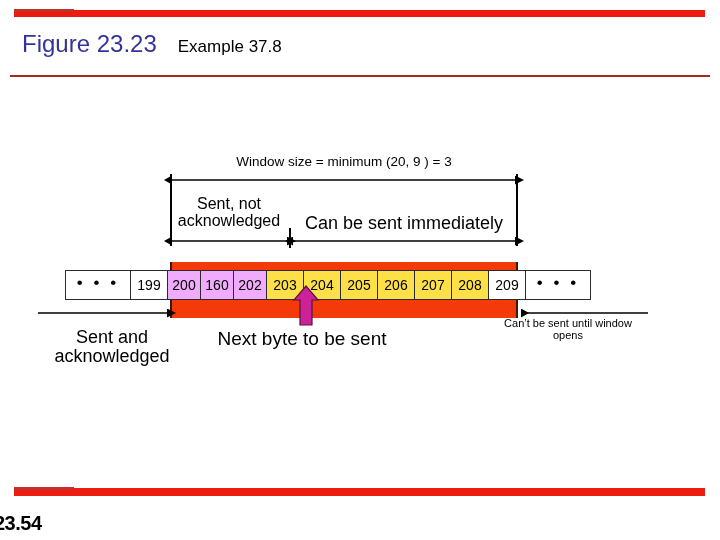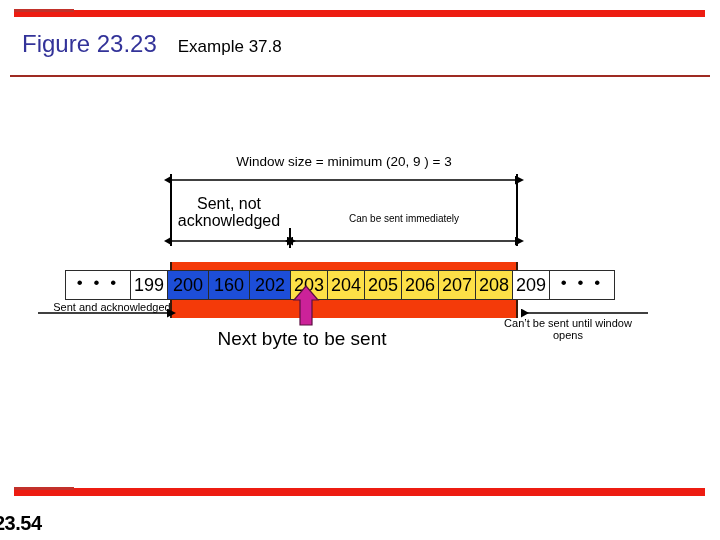--- a/index.html
+++ b/index.html
@@ -96,25 +96,25 @@
     left: 344px; top: 155px;
     font-size: 13.5px;
   }
   .lbl-sent-not-ack {
     left: 229px; top: 196px;
     font-size: 16px;
     width: 130px;
   }
   .lbl-can-be-sent {
     left: 404px; top: 214px;
-    font-size: 10px;
+    font-size: 18px;
   }
   .lbl-sent-and-ack {
-    left: 112px; top: 302px;
-    font-size: 11px;
+    left: 112px; top: 328px;
+    font-size: 18px;
     width: 160px;
   }
   .lbl-next-byte {
     left: 302px; top: 329px;
     font-size: 19px;
   }
   .lbl-cant-be {
     left: 568px; top: 318px;
     font-size: 11px;
     width: 150px;
@@ -137,27 +137,27 @@
     display: flex;
     align-items: stretch;
   }
   .cell {
     border: 1px solid #2b2b2b;
     margin-left: -1px;
     box-sizing: border-box;
     display: flex;
     align-items: center;
     justify-content: center;
-    font-size: 18px;
+    font-size: 14px;
     color: #000;
     height: 30px;
   }
   .cell.dots { width: 66px; background: #ffffff; letter-spacing: 3px; font-size: 17px; padding-bottom: 5px; }
   .cell.plain { width: 38px; background: #ffffff; }
-  .cell.gray  { width: 42px; background: #1d4ed8; }
+  .cell.gray  { width: 34px; background: #f0abfc; }
   .cell.yellow{ width: 38px; background: #fde047; }
 
   
   svg.overlay {
     position: absolute;
     left: 0; top: 0;
     width: 720px; height: 540px;
     pointer-events: none;
   }
 </style>

